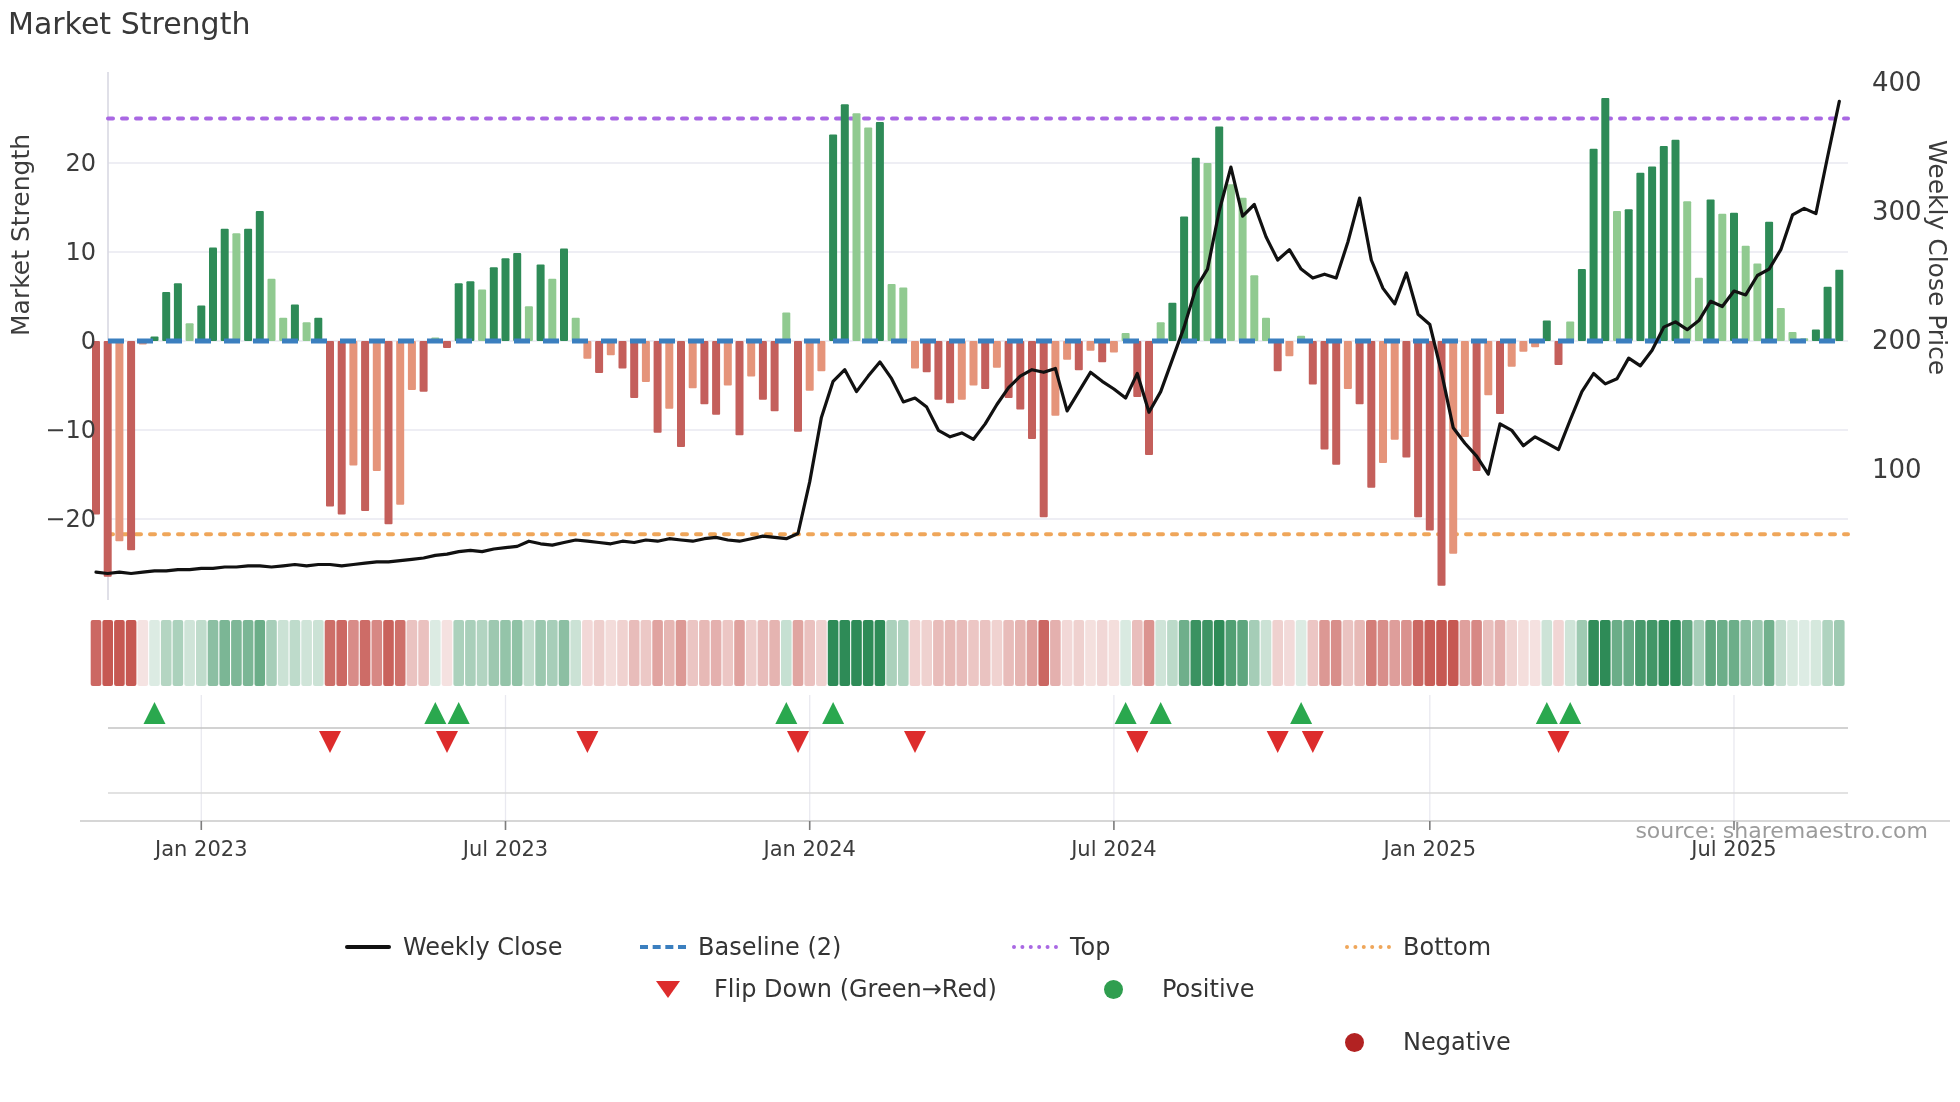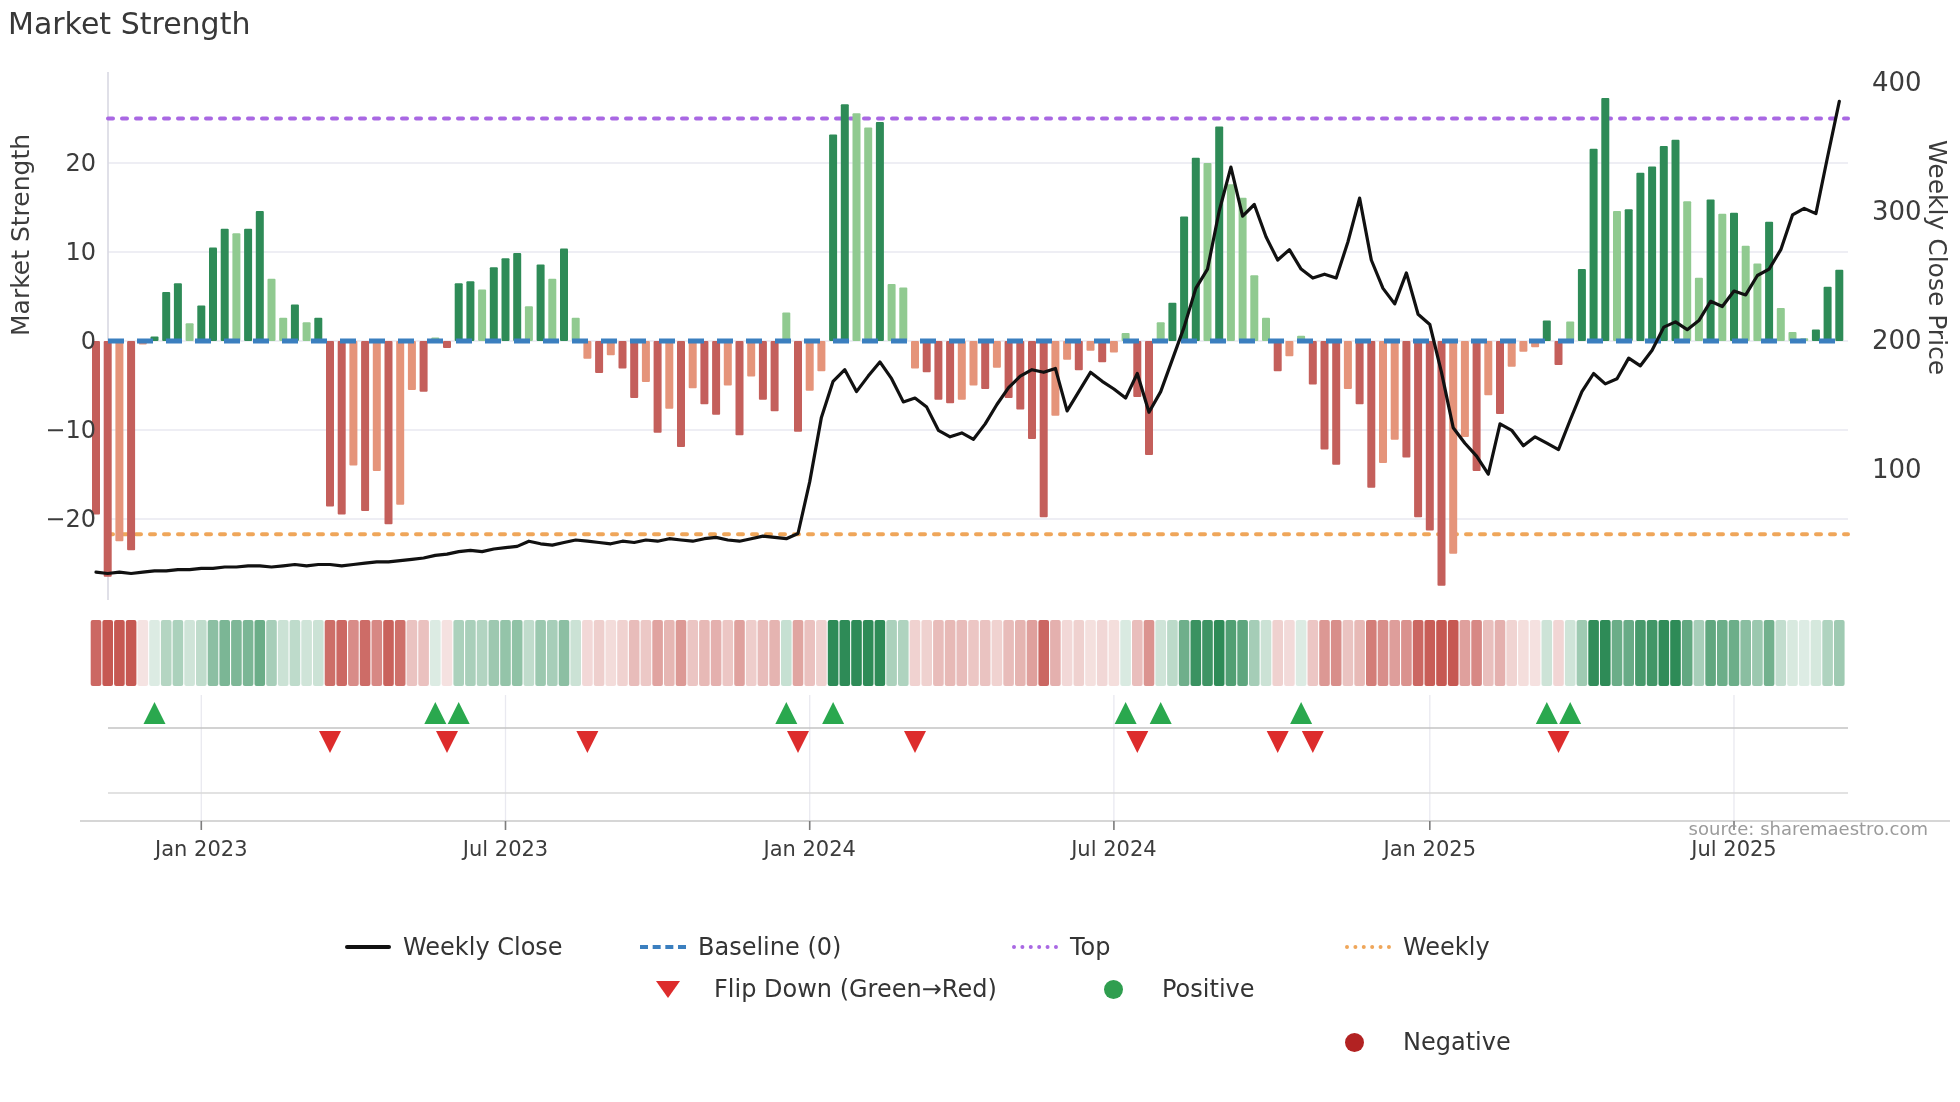--- a/index.html
+++ b/index.html
@@ -4,21 +4,21 @@
 <style>
   html,body{margin:0;padding:0;background:#ffffff;}
   body{font-family:"DejaVu Sans","Liberation Sans",sans-serif;color:#3a3a3a;
        width:1960px;height:1102px;position:relative;overflow:hidden;}
   .page-title{position:absolute;left:8px;top:6px;font-size:30px;color:#383838;}
   #chart-wrap{position:absolute;left:0;top:50px;width:1960px;height:880px;}
   .yaxis-label{position:absolute;left:6px;top:336px;transform:rotate(-90deg);
        transform-origin:left top;font-size:25px;color:#3c3c3c;white-space:nowrap;}
   .yaxis-label-right{position:absolute;left:1952px;top:140px;transform:rotate(90deg);
        transform-origin:left top;font-size:25px;color:#3c3c3c;white-space:nowrap;}
-  .source-text{position:absolute;right:32px;top:818px;font-size:18px;color:#9b9b9b;}
+  .source-text{position:absolute;right:32px;top:818px;font-size:22px;color:#9b9b9b;}
   .legend{position:absolute;left:0;top:0;width:1676px;height:1102px;pointer-events:none;}
   .li{position:absolute;display:flex;align-items:center;height:34px;}
   .li .swbox{width:58px;display:flex;justify-content:flex-start;align-items:center;}
   .li .lt{font-size:24px;color:#343434;white-space:nowrap;}
   .sw-line{width:46px;height:4px;background:#111;border-radius:2px;}
   .sw-dash{width:46px;border-top:4px dashed #3b7fbf;}
   .sw-dot-purple{width:46px;border-top:4px dotted #a968e3;}
   .sw-dot-orange{width:46px;border-top:4px dotted #efa65a;}
   .sw-tri-up{width:0;height:0;border-left:12px solid transparent;border-right:12px solid transparent;
        border-bottom:17px solid #2aa84e;}
@@ -404,33 +404,33 @@
   <div class="li" style="left:345px;top:930px">
     <span class="swbox">
         <span class="sw-line"></span>
       </span>
     <span class="lt">Weekly Close</span>
   </div>
   <div class="li" style="left:640px;top:930px">
     <span class="swbox">
         <span class="sw-dash"></span>
       </span>
-    <span class="lt">Baseline (0)</span>
+    <span class="lt">Baseline (2)</span>
   </div>
   <div class="li" style="left:1012px;top:930px">
     <span class="swbox">
         <span class="sw-dot-purple"></span>
       </span>
     <span class="lt">Top</span>
   </div>
   <div class="li" style="left:1345px;top:930px">
     <span class="swbox">
         <span class="sw-dot-orange"></span>
       </span>
-    <span class="lt">Weekly</span>
+    <span class="lt">Bottom</span>
   </div>
   <div class="li" style="left:656px;top:972px">
     <span class="swbox">
         <span class="sw-tri-down"></span>
       </span>
     <span class="lt">Flip Down (Green→Red)</span>
   </div>
   <div class="li" style="left:1104px;top:972px">
     <span class="swbox">
         <span class="sw-circ-pos"></span>

